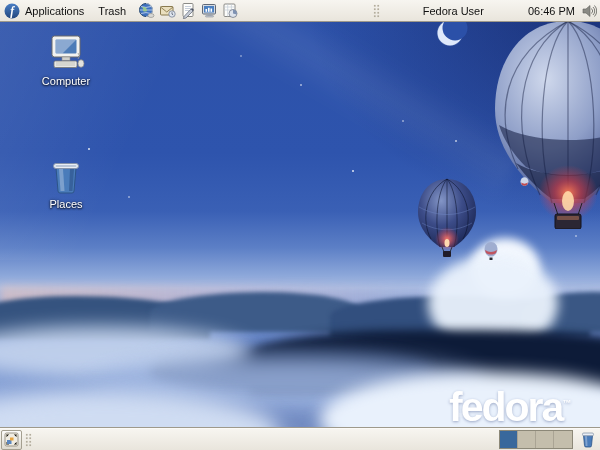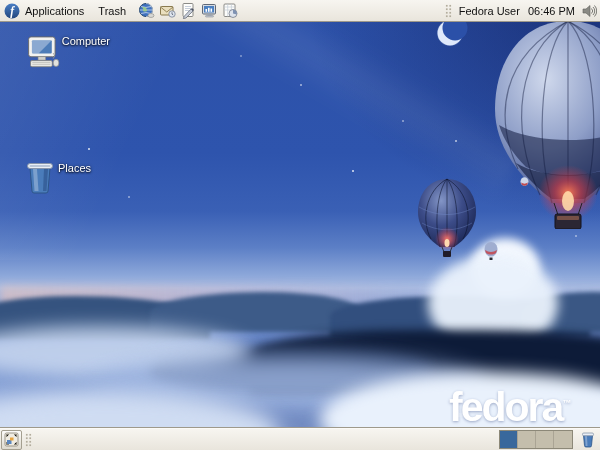--- a/index.html
+++ b/index.html
@@ -37,34 +37,34 @@
   .moon{position:absolute;left:434px;top:16px;width:34px;height:34px;}
   .wordmark{position:absolute;left:449px;top:384px;font-size:41px;font-weight:bold;letter-spacing:-2px;color:#fff;
       text-shadow:0 1px 3px rgba(40,60,120,.4);}
   .wordmark sup{font-size:9px;letter-spacing:0;}
   .wordmark-reflection{position:absolute;left:449px;top:424px;height:14px;overflow:hidden;font-size:41px;font-weight:bold;
       letter-spacing:-2px;color:#fff;opacity:.17;transform:scaleY(-1);transform-origin:top;}
 
   .balloon{position:absolute;}
 
   
-  .desktop-icon{position:absolute;left:22px;width:88px;display:flex;flex-direction:row;align-items:flex-start;cursor:default;}
+  .desktop-icon{position:absolute;left:22px;width:88px;display:flex;flex-direction:column;align-items:center;cursor:default;}
   .icon-label{margin-top:2px;color:#fff;font-size:11px;text-shadow:0 1px 2px rgba(0,0,0,.9),0 0 3px rgba(0,0,0,.55);white-space:nowrap;}
 
   
   .panel{position:absolute;left:0;width:600px;height:22px;background:linear-gradient(to bottom,#f7f5f0,#e9e5dc);
       display:flex;align-items:center;z-index:50;}
   .panel.top{top:0;border-bottom:1px solid #9e998b;box-sizing:border-box;}
   .panel.bottom{bottom:0;border-top:1px solid #fbfaf7;box-shadow:0 -1px 0 #9e998b;box-sizing:border-box;}
   .menu-item{display:flex;align-items:center;gap:5px;padding:0 7px;height:22px;font-size:11px;color:#111;cursor:pointer;}
   .launchers{display:flex;align-items:center;gap:3px;margin-left:4px;}
   .launcher{width:18px;height:18px;display:flex;align-items:center;justify-content:center;cursor:pointer;}
   .spring{flex:1;}
   .grip{width:7px;height:14px;margin:0 2px;background-image:radial-gradient(circle,#b3ad9d 1px,transparent 1.2px);background-size:3.5px 3.5px;}
-  .panel-text{font-size:11px;color:#111;padding:0 5px;cursor:pointer;}
+  .panel-text{font-size:11px;color:#111;padding:0 5px;cursor:pointer;margin-left:36px;}
   .volume{width:18px;height:18px;margin-right:2px;display:flex;align-items:center;justify-content:center;cursor:pointer;}
 
   .show-desktop{width:21px;height:20px;margin-left:1px;border:1px solid #a49f90;border-radius:2px;
       background:linear-gradient(to bottom,#fdfcfa,#dedacf);display:flex;align-items:center;justify-content:center;cursor:pointer;box-sizing:border-box;}
   .pager{display:flex;border:1px solid #8c8878;height:17px;box-sizing:content-box;cursor:pointer;}
   .ws{width:18px;height:17px;background:#c4beac;border-right:1px solid #aaa494;box-sizing:border-box;}
   .ws:last-child{border-right:none;}
   .ws.active{background:#39689c;}
   .trash-applet{width:19px;height:19px;margin:0 3px 0 5px;display:flex;align-items:center;justify-content:center;cursor:pointer;}
 </style>

